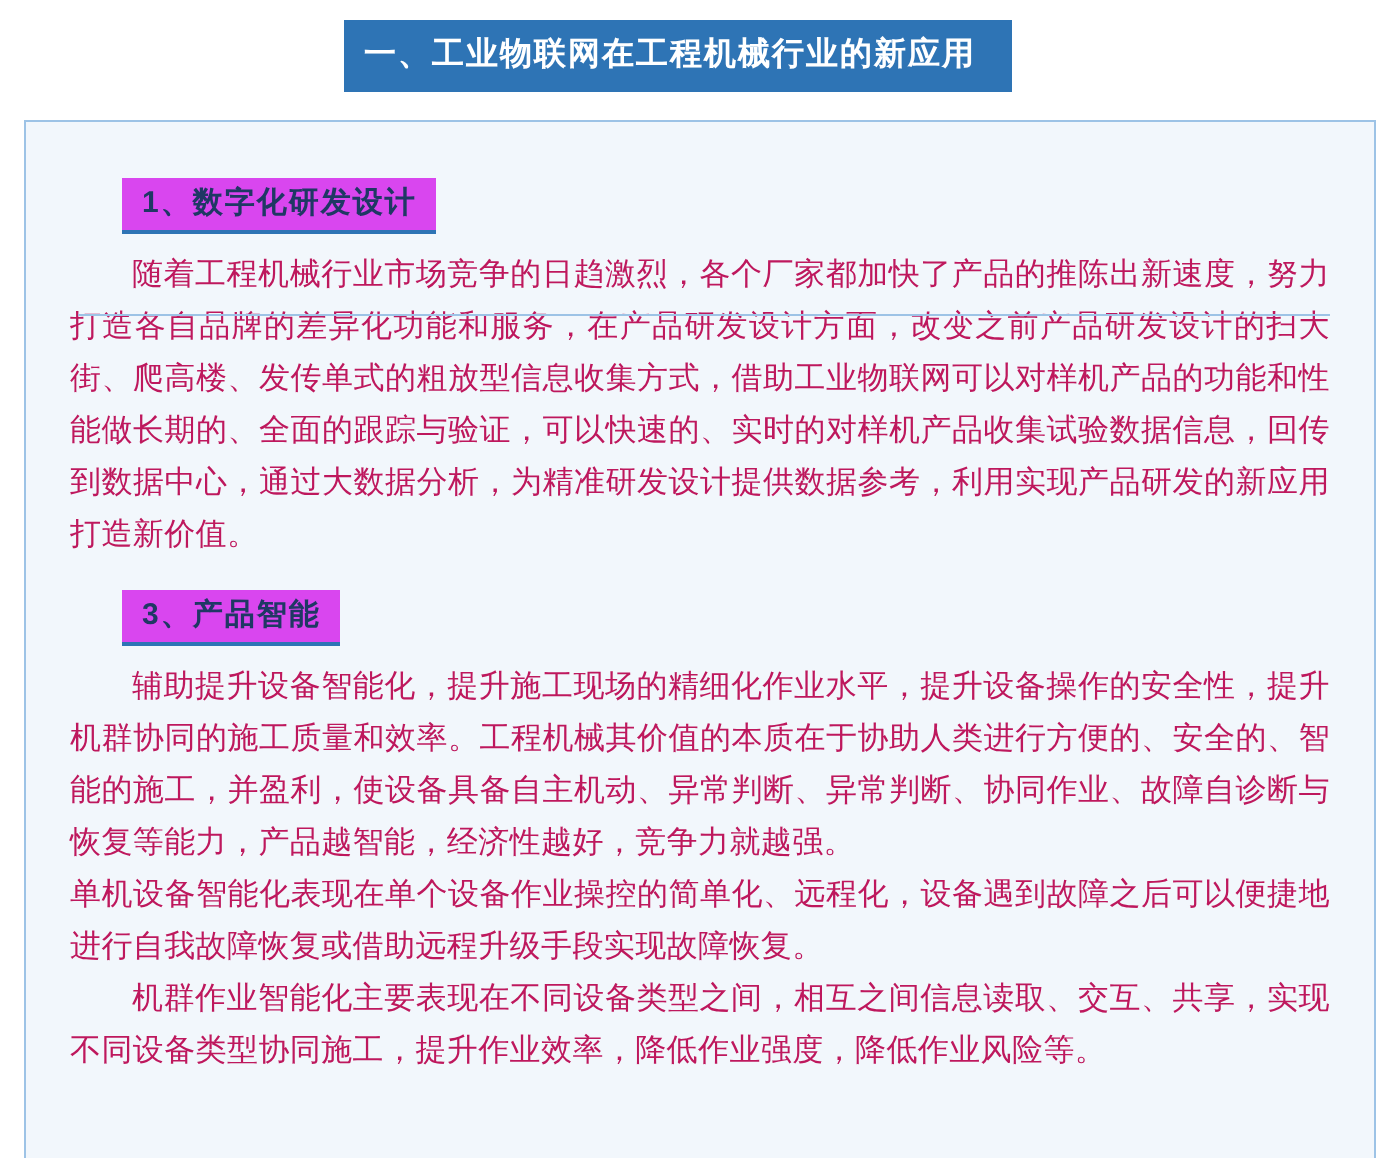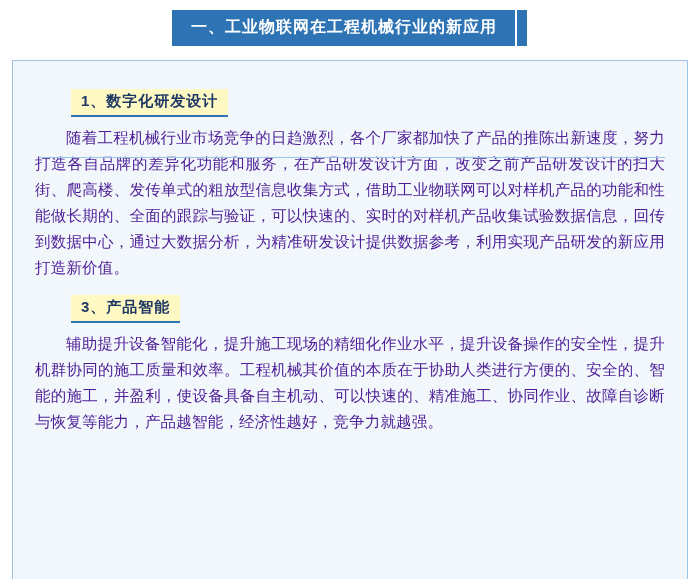--- a/index.html
+++ b/index.html
@@ -24,20 +24,21 @@
   .banner-wrap {
     position: relative;
     height: 52px;
   }
   .banner {
     position: absolute;
     left: 172px;
     top: 10px;
     display: flex;
     align-items: stretch;
+    flex-direction: column;
   }
   .banner-bar {
     width: 9px;
     background: #2e74b5;
   }
   .banner-body {
     background: #2e74b5;
     color: #ffffff;
     font-family: "Liberation Sans", "DejaVu Sans", sans-serif;
     font-size: 16px;
@@ -63,23 +64,23 @@
     border-bottom: none;
     background: #f2f7fc;
     box-sizing: border-box;
     padding: 22px 22px 0 22px;
   }
 
   
   .sub-head {
     display: inline-block;
     position: relative;
-    margin: 0 0 8px 36px;
+    margin: 0 0 8px 26px;
     padding: 3px 10px 4px 10px;
-    background: #fef9c3;
+    background: #d946ef;
     color: #1f3864;
     font-family: "Liberation Sans", "DejaVu Sans", sans-serif;
     font-size: 15px;
     font-weight: bold;
     letter-spacing: 1px;
     border-bottom: 2px solid #2e74b5;
   }
   .sub-head.first {
     margin-top: 6px;
   }
@@ -89,21 +90,21 @@
     right: 22px;
     border-top: 1px solid #9dc3e6;
   }
   .rule1 { top: 96px; }
 
   
   p.body {
     margin: 0 0 0 0;
     font-size: 15.5px;
     line-height: 26px;
-    color: #4c1d95;
+    color: #be185d;
     text-align: justify;
     text-justify: inter-ideograph;
     letter-spacing: 0.2px;
   }
   p.indent {
     text-indent: 2em;
   }
   .block {
     margin-bottom: 10px;
   }
@@ -128,17 +129,19 @@
 
     <div class="sub-head-rule rule1"></div>
 
     <div class="block">
       <div class="sub-head first">1、数字化研发设计</div>
       <p class="body indent">随着工程机械行业市场竞争的日趋激烈，各个厂家都加快了产品的推陈出新速度，努力打造各自品牌的差异化功能和服务，在产品研发设计方面，改变之前产品研发设计的扫大街、爬高楼、发传单式的粗放型信息收集方式，借助工业物联网可以对样机产品的功能和性能做长期的、全面的跟踪与验证，可以快速的、实时的对样机产品收集试验数据信息，回传到数据中心，通过大数据分析，为精准研发设计提供数据参考，利用实现产品研发的新应用打造新价值。</p>
     </div>
 
     <div class="block section2">
       <div class="sub-head">3、产品智能</div>
-      <p class="body indent">辅助提升设备智能化，提升施工现场的精细化作业水平，提升设备操作的安全性，提升机群协同的施工质量和效率。工程机械其价值的本质在于协助人类进行方便的、安全的、智能的施工，并盈利，使设备具备自主机动、可以快速的、精准施工、协同作业、故障自诊断与恢复等能力，产品越智能，经济性越好，竞争力就越强。</p>
+      <p class="body indent">辅助提升设备智能化，提升施工现场的精细化作业水平，提升设备操作的安全性，提升机群协同的施工质量和效率。工程机械其价值的本质在于协助人类进行方便的、安全的、智能的施工，并盈利，使设备具备自主机动、异常判断、异常判断、协同作业、故障自诊断与恢复等能力，产品越智能，经济性越好，竞争力就越强。</p>
+      <p class="body">单机设备智能化表现在单个设备作业操控的简单化、远程化，设备遇到故障之后可以便捷地进行自我故障恢复或借助远程升级手段实现故障恢复。</p>
+      <p class="body indent">机群作业智能化主要表现在不同设备类型之间，相互之间信息读取、交互、共享，实现不同设备类型协同施工，提升作业效率，降低作业强度，降低作业风险等。</p>
     </div>
 
   </div>
 </div>
 
 </body></html>

